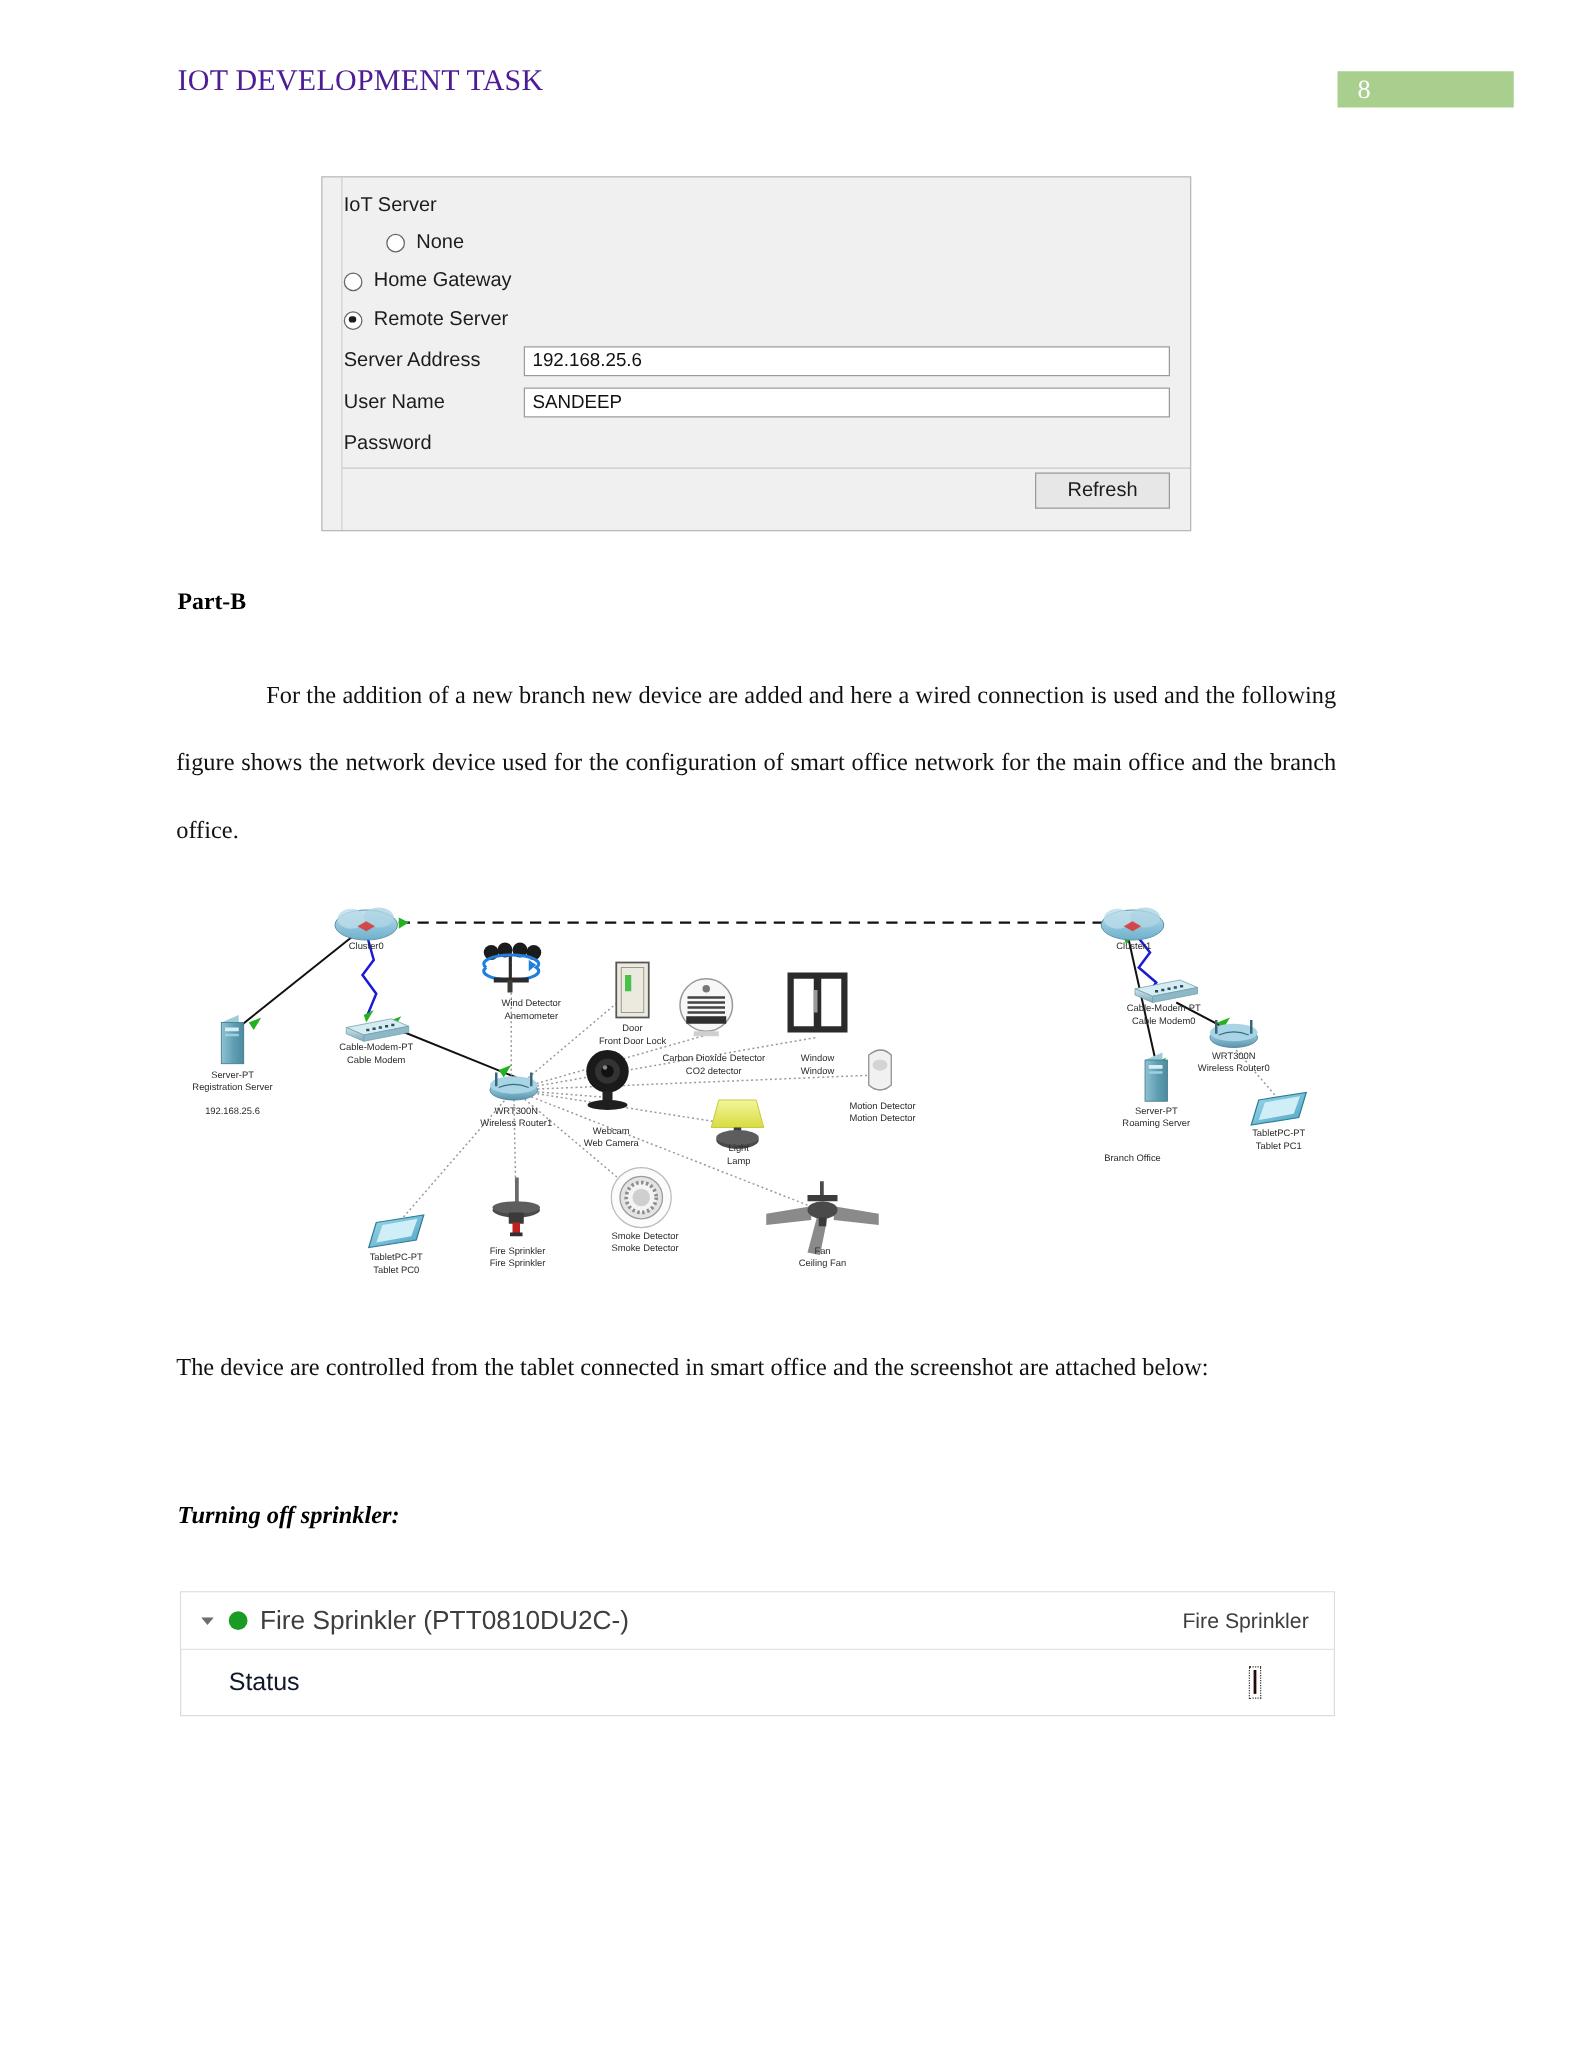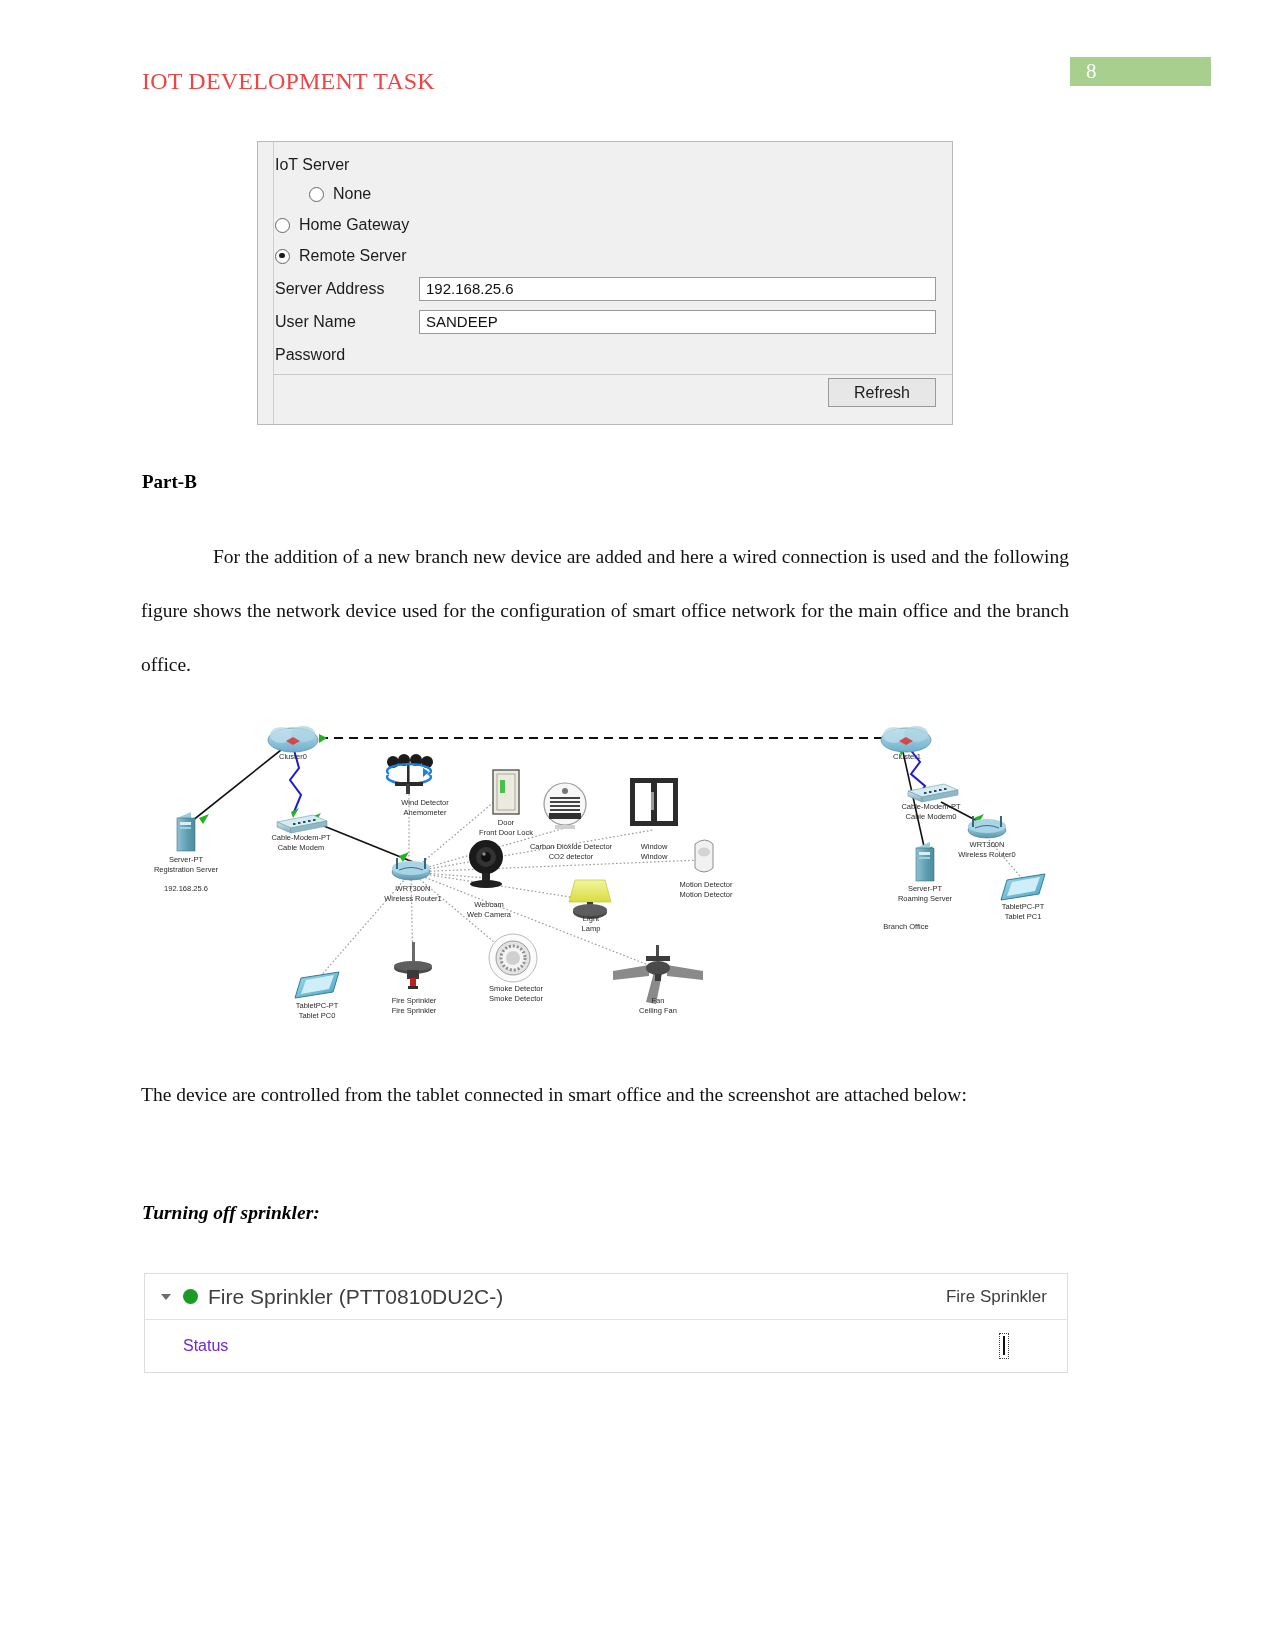--- a/index.html
+++ b/index.html
@@ -13,25 +13,25 @@
     position: relative;
     font-family: "Liberation Serif", serif;
     color: #000;
     overflow: hidden;
   }
 
   
   .page-title {
     position: absolute;
     left: 142px;
-    top: 68px;
+    top: 52px;
     font-family: "Liberation Serif", serif;
     font-size: 24px;
     letter-spacing: 0.2px;
-    color: #ef4444;
+    color: #4c1d95;
     white-space: nowrap;
   }
   .page-number-badge {
     position: absolute;
     left: 1070px;
     top: 57px;
     width: 141px;
     height: 29px;
     background: #a9cf8f;
     color: #ffffff;
@@ -264,22 +264,22 @@
     left: 0;
     right: 0;
     top: 46px;
     bottom: 0;
     display: flex;
     align-items: center;
     padding: 0 20px 0 38px;
     box-sizing: border-box;
   }
   .status-label {
-    font-size: 16px;
-    color: #6d28d9;
+    font-size: 20px;
+    color: #0f172a;
     text-align: center;
   }
   .status-swatch-wrap {
     margin-left: auto;
     margin-right: 38px;
     padding: 3px;
     border: 1.5px dotted #3f3f3f;
     background: #fff;
   }
   .status-swatch {

